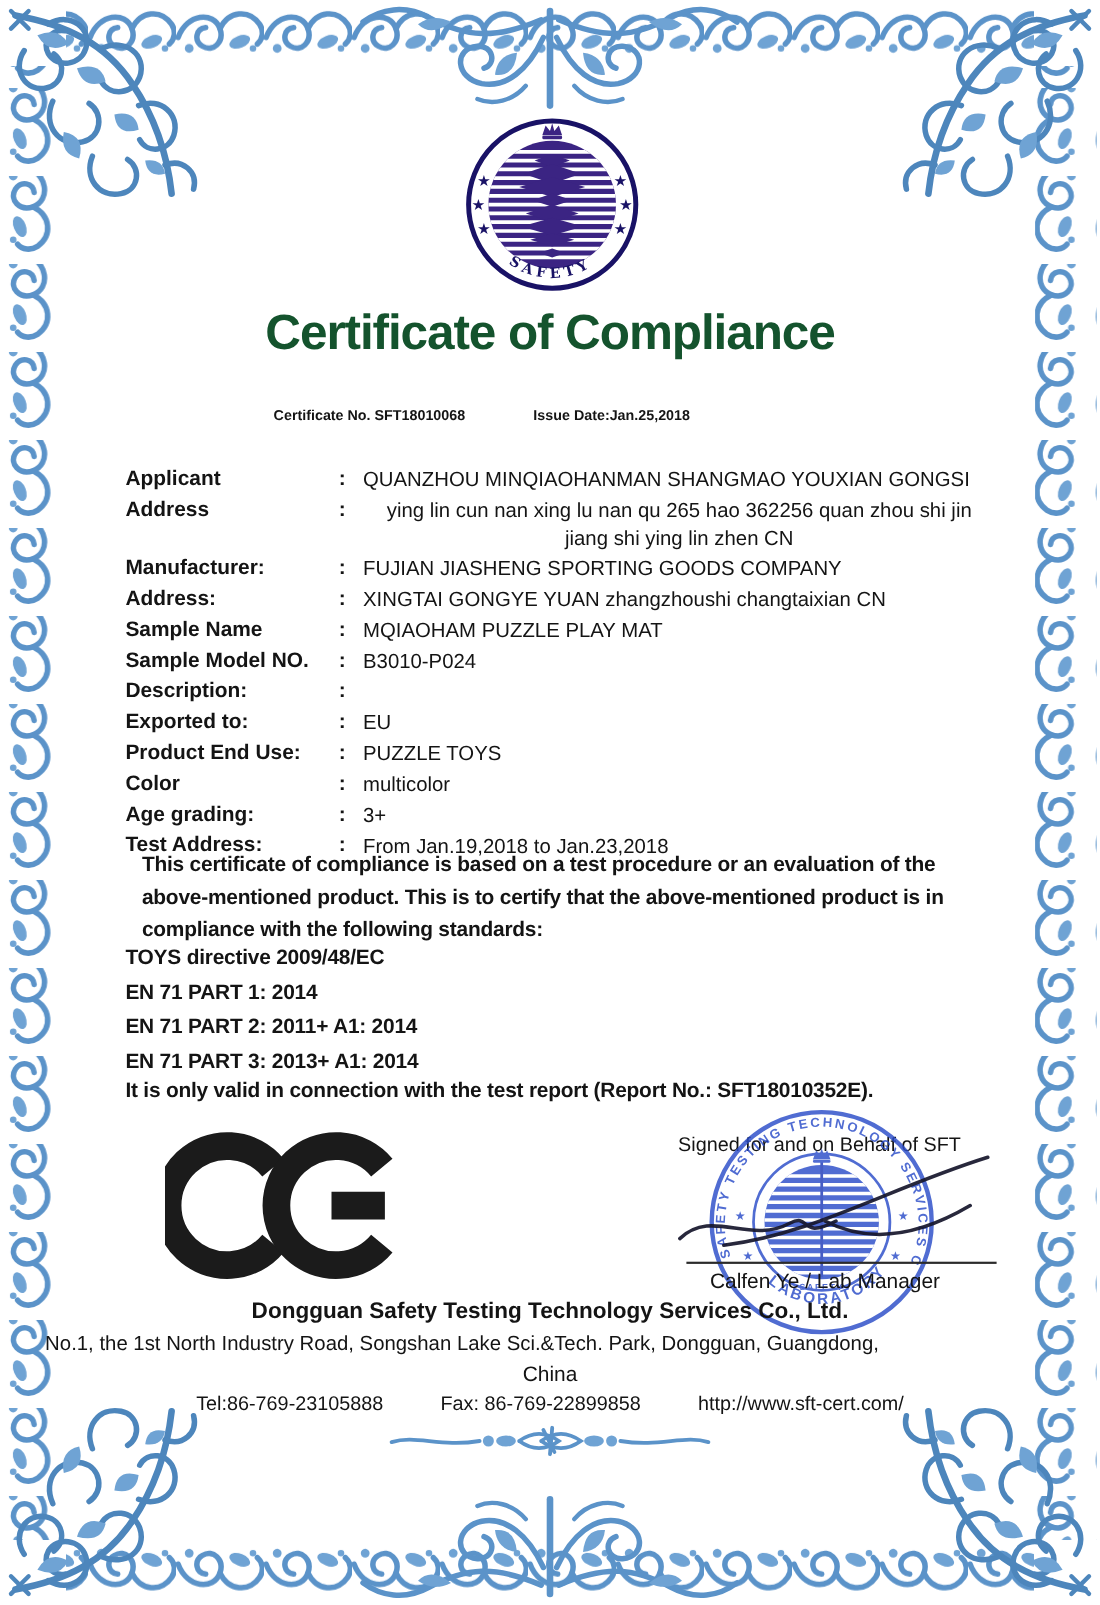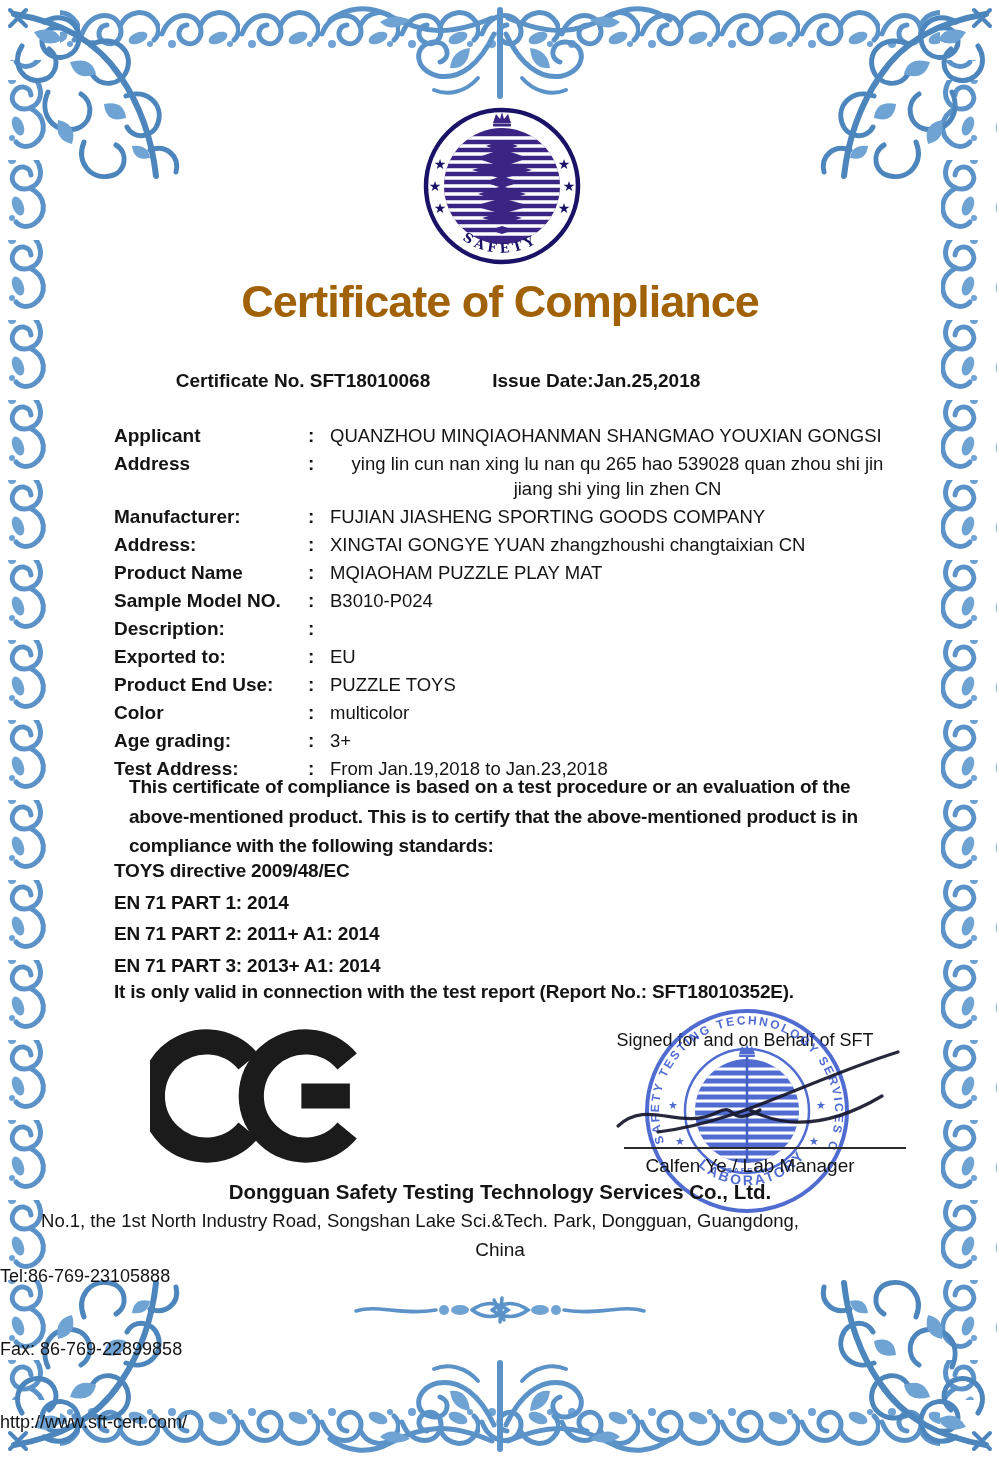--- a/index.html
+++ b/index.html
@@ -8,25 +8,25 @@
     font-family:"Liberation Sans","DejaVu Sans",sans-serif;color:#141414;
     overflow:hidden;
   }
   .border-svg{position:absolute;left:0;top:0;z-index:1;}
   .content{position:absolute;left:0;top:0;width:1000px;height:1459px;z-index:2;}
 
   .logo-wrap{position:absolute;left:421px;top:105px;width:162px;height:162px;}
 
   .title{
     position:absolute;left:0;top:276px;width:1000px;text-align:center;
-    font-size:45px;font-weight:bold;letter-spacing:-1px;color:#a16207;
+    font-size:45px;font-weight:bold;letter-spacing:-1px;color:#14532d;
   }
   .meta-row{
     position:absolute;left:0;top:370px;width:876px;display:flex;
-    justify-content:center;gap:62px;font-size:19px;font-weight:bold;
+    justify-content:center;gap:62px;font-size:13px;font-weight:bold;
   }
   .fields{position:absolute;left:114px;top:424px;width:800px;}
   .frow{display:flex;align-items:flex-start;margin-bottom:3.5px;line-height:24.5px;}
   .flabel{width:194px;font-weight:bold;font-size:19px;flex-shrink:0;}
   .fcolon{width:22px;font-weight:bold;font-size:19px;flex-shrink:0;}
   .fvalue{font-size:18.5px;max-width:575px;text-align:center;}
 
   .statement{
     position:absolute;left:129px;top:772px;width:762px;
     font-size:19px;font-weight:bold;line-height:29.5px;letter-spacing:-0.2px;
@@ -43,21 +43,21 @@
   .signed-for{position:absolute;left:595px;top:1030px;width:300px;text-align:center;font-size:18px;}
   .ce-wrap{position:absolute;left:150px;top:1026px;width:215px;height:140px;}
   .stamp-wrap{position:absolute;left:640px;top:1004px;width:214px;height:214px;}
   .sig-svg{position:absolute;left:600px;top:1034px;width:320px;height:120px;}
   .sig-line{position:absolute;left:624px;top:1147px;width:282px;border-top:2px solid #2b2b2b;}
   .signer{position:absolute;left:600px;top:1155px;width:300px;text-align:center;font-size:19px;}
 
   .footer-company{position:absolute;left:0;top:1180px;width:1000px;text-align:center;font-size:20.5px;font-weight:bold;}
   .footer-addr1{position:absolute;left:0;top:1210px;width:840px;text-align:center;font-size:18.5px;}
   .footer-addr2{position:absolute;left:0;top:1239px;width:1000px;text-align:center;font-size:19px;}
-  .footer-contact{position:absolute;left:0;top:1266px;width:1000px;display:flex;justify-content:center;gap:52px;font-size:18px;flex-direction:column;}
+  .footer-contact{position:absolute;left:0;top:1266px;width:1000px;display:flex;justify-content:center;gap:52px;font-size:18px;}
   .divider-wrap{position:absolute;left:352px;top:1290px;width:296px;height:40px;}
 </style>
 </head>
 <body>
 
 <div class="page">
 
   <svg class="border-svg" width="1000" height="1459" viewBox="0 0 1000 1459">
     <defs>
       <g id="tileMotif">
@@ -191,34 +191,34 @@
 
     <div class="fields">
       <div class="frow">
           <span class="flabel">Applicant</span>
           <span class="fcolon">:</span>
           <span class="fvalue">QUANZHOU MINQIAOHANMAN SHANGMAO YOUXIAN GONGSI</span>
         </div>
       <div class="frow">
           <span class="flabel">Address</span>
           <span class="fcolon">:</span>
-          <span class="fvalue">ying lin cun nan xing lu nan qu 265 hao 539028 quan zhou shi jin jiang shi ying lin zhen CN</span>
+          <span class="fvalue">ying lin cun nan xing lu nan qu 265 hao 362256 quan zhou shi jin jiang shi ying lin zhen CN</span>
         </div>
       <div class="frow">
           <span class="flabel">Manufacturer:</span>
           <span class="fcolon">:</span>
           <span class="fvalue">FUJIAN JIASHENG SPORTING GOODS COMPANY</span>
         </div>
       <div class="frow">
           <span class="flabel">Address:</span>
           <span class="fcolon">:</span>
           <span class="fvalue">XINGTAI GONGYE YUAN zhangzhoushi changtaixian CN</span>
         </div>
       <div class="frow">
-          <span class="flabel">Product Name</span>
+          <span class="flabel">Sample Name</span>
           <span class="fcolon">:</span>
           <span class="fvalue">MQIAOHAM PUZZLE PLAY MAT</span>
         </div>
       <div class="frow">
           <span class="flabel">Sample Model NO.</span>
           <span class="fcolon">:</span>
           <span class="fvalue">B3010-P024</span>
         </div>
       <div class="frow">
           <span class="flabel">Description:</span>

